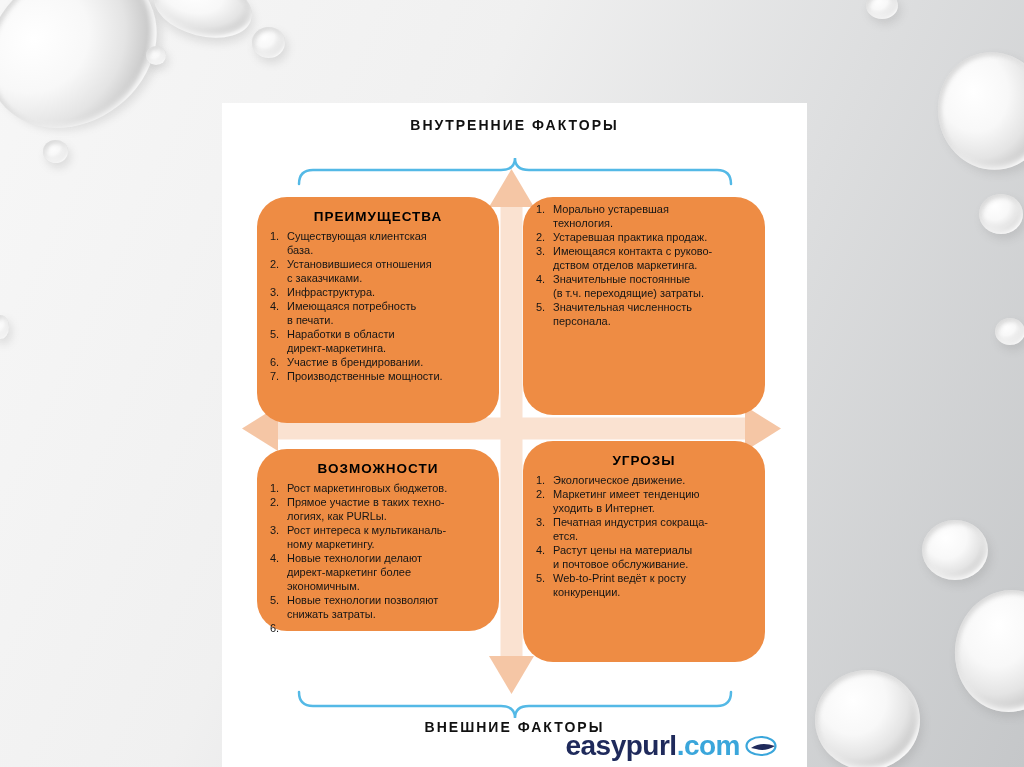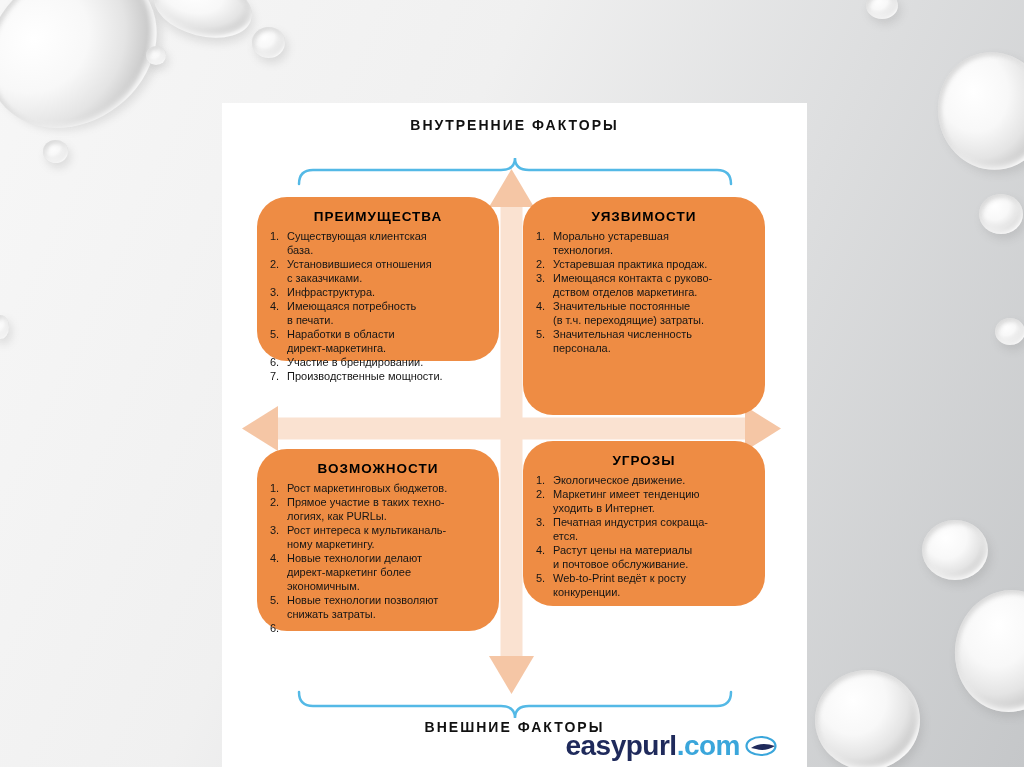--- a/index.html
+++ b/index.html
@@ -15,24 +15,24 @@
   }
   .slide{position:absolute;left:222px;top:103px;width:585px;height:664px;background:#ffffff;}
   .axis-label{position:absolute;left:0;width:100%;text-align:center;font-weight:bold;font-size:14px;letter-spacing:2px;color:#111;}
   .top-label{top:14px;}
   .bottom-label{top:616px;}
   svg.brace{position:absolute;left:75px;width:436px;height:30px;}
   .brace-top{top:53px;}
   .brace-bottom{top:587px;}
   svg.cross{position:absolute;left:0;top:0;}
   .quadrant{position:absolute;width:242px;background:#EE8C44;border-radius:30px;color:#151515;}
-  .q1{left:35px;top:94px;height:164px;}
+  .q1{left:35px;top:94px;height:226px;}
   .q2{left:301px;top:94px;height:218px;}
   .q3{left:35px;top:346px;height:182px;}
-  .q4{left:301px;top:338px;height:165px;}
+  .q4{left:301px;top:338px;height:221px;}
   .q-title{margin-top:12px;text-align:center;font-weight:bold;font-size:13.5px;letter-spacing:1px;color:#000;}
   .q-list{margin-top:5px;padding:0 6px 0 13px;}
   .q-item{display:flex;font-size:11px;line-height:14px;}
   .q-num{flex:0 0 17px;}
   .q-text{white-space:pre-line;}
   .logo{position:absolute;right:28px;top:627px;display:flex;align-items:center;font-size:28px;font-weight:bold;letter-spacing:-0.5px;}
   .logo-name{color:#1F2A5B;}
   .logo-tld{color:#3AA6DB;}
   .logo-icon{margin-left:5px;display:inline-flex;}
 </style>
@@ -105,21 +105,20 @@
             <span class="q-text">Участие в брендировании.</span>
           </div>
           <div class="q-item">
             <span class="q-num">7.</span>
             <span class="q-text">Производственные мощности.</span>
           </div>
         </div>
     </div>
 
     <div class="quadrant q2">
-      <div class="q-title">УЯЗВИМОСТИ</div>
       <div class="q-list">
           <div class="q-item">
             <span class="q-num">1.</span>
             <span class="q-text">Морально устаревшая
 технология.</span>
           </div>
           <div class="q-item">
             <span class="q-num">2.</span>
             <span class="q-text">Устаревшая практика продаж.</span>
           </div>

